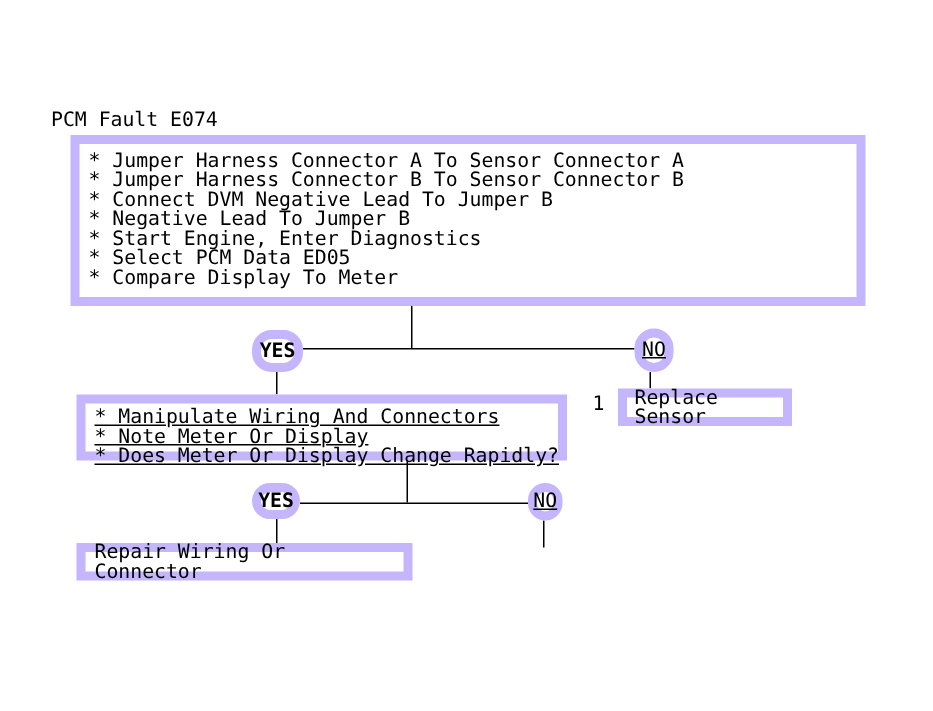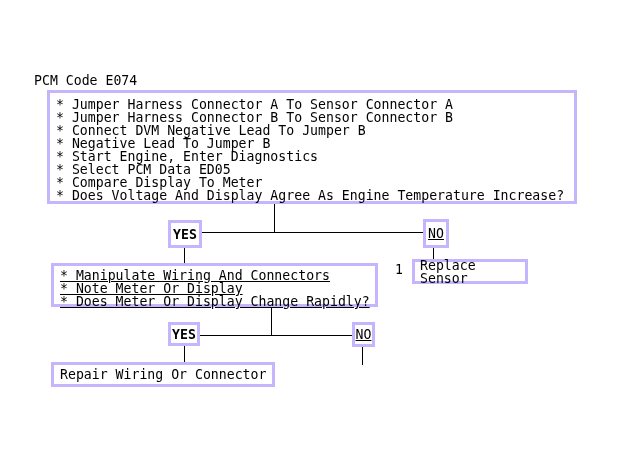--- a/index.html
+++ b/index.html
@@ -19,38 +19,39 @@
     overflow: hidden;
   }
   .title {
     position: absolute;
     left: 34px;
     top: 74px;
     white-space: pre;
   }
   .box {
     position: absolute;
-    border: 3px solid #c4b5fd;
+    border: 6px solid #c4b5fd;
     background: #ffffff;
     box-sizing: border-box;
   }
   .ln { white-space: pre; }
   .step1 {
     left: 47px; top: 90px; width: 530px; height: 114px;
     padding: 5px 2px 0 6px;
   }
   .step2 {
     left: 51px; top: 263px; width: 327px; height: 44px;
     padding: 3px 2px 0 6px;
     text-decoration: underline;
   }
   .decision {
     display: flex;
     align-items: center;
     justify-content: center;
+    border-radius: 13px;
   }
   .yes1 { left: 168px; top: 220px; width: 34px; height: 28px; }
   .no1  { left: 423px; top: 219px; width: 26px; height: 29px; }
   .yes2 { left: 168px; top: 322px; width: 32px; height: 24px; }
   .no2  { left: 352px; top: 322px; width: 23px; height: 25px; }
   .decision.yes span { font-weight: bold; }
   .decision.no span { text-decoration: underline; }
   .replace {
     left: 412px; top: 259px; width: 116px; height: 25px;
     display: flex; align-items: center;
@@ -82,31 +83,30 @@
   .v2    { left: 271px; top: 307px; width: 1px; height: 28px; }
   .h2    { left: 200px; top: 335px; width: 152px; height: 1px; }
   .vyes2 { left: 184px; top: 346px; width: 1px; height: 16px; }
   .vno2  { left: 362px; top: 347px; width: 1px; height: 18px; }
 </style>
 </head>
 <body>
 
 <div class="stage">
 
-  <div class="title">PCM Code E074</div>
+  <div class="title">PCM Fault E074</div>
 
   <div class="box step1">
     <div class="ln">* Jumper Harness Connector A To Sensor Connector A</div>
     <div class="ln">* Jumper Harness Connector B To Sensor Connector B</div>
     <div class="ln">* Connect DVM Negative Lead To Jumper B</div>
     <div class="ln">* Negative Lead To Jumper B</div>
     <div class="ln">* Start Engine, Enter Diagnostics</div>
     <div class="ln">* Select PCM Data ED05</div>
     <div class="ln">* Compare Display To Meter</div>
-    <div class="ln">* Does Voltage And Display Agree As Engine Temperature Increase?</div>
   </div>
 
   <div class="cline v1"></div>
   <div class="cline h1"></div>
   <div class="cline vyes1"></div>
   <div class="cline vno1"></div>
 
   <div class="box decision yes yes1">
     <span>YES</span>
   </div>

